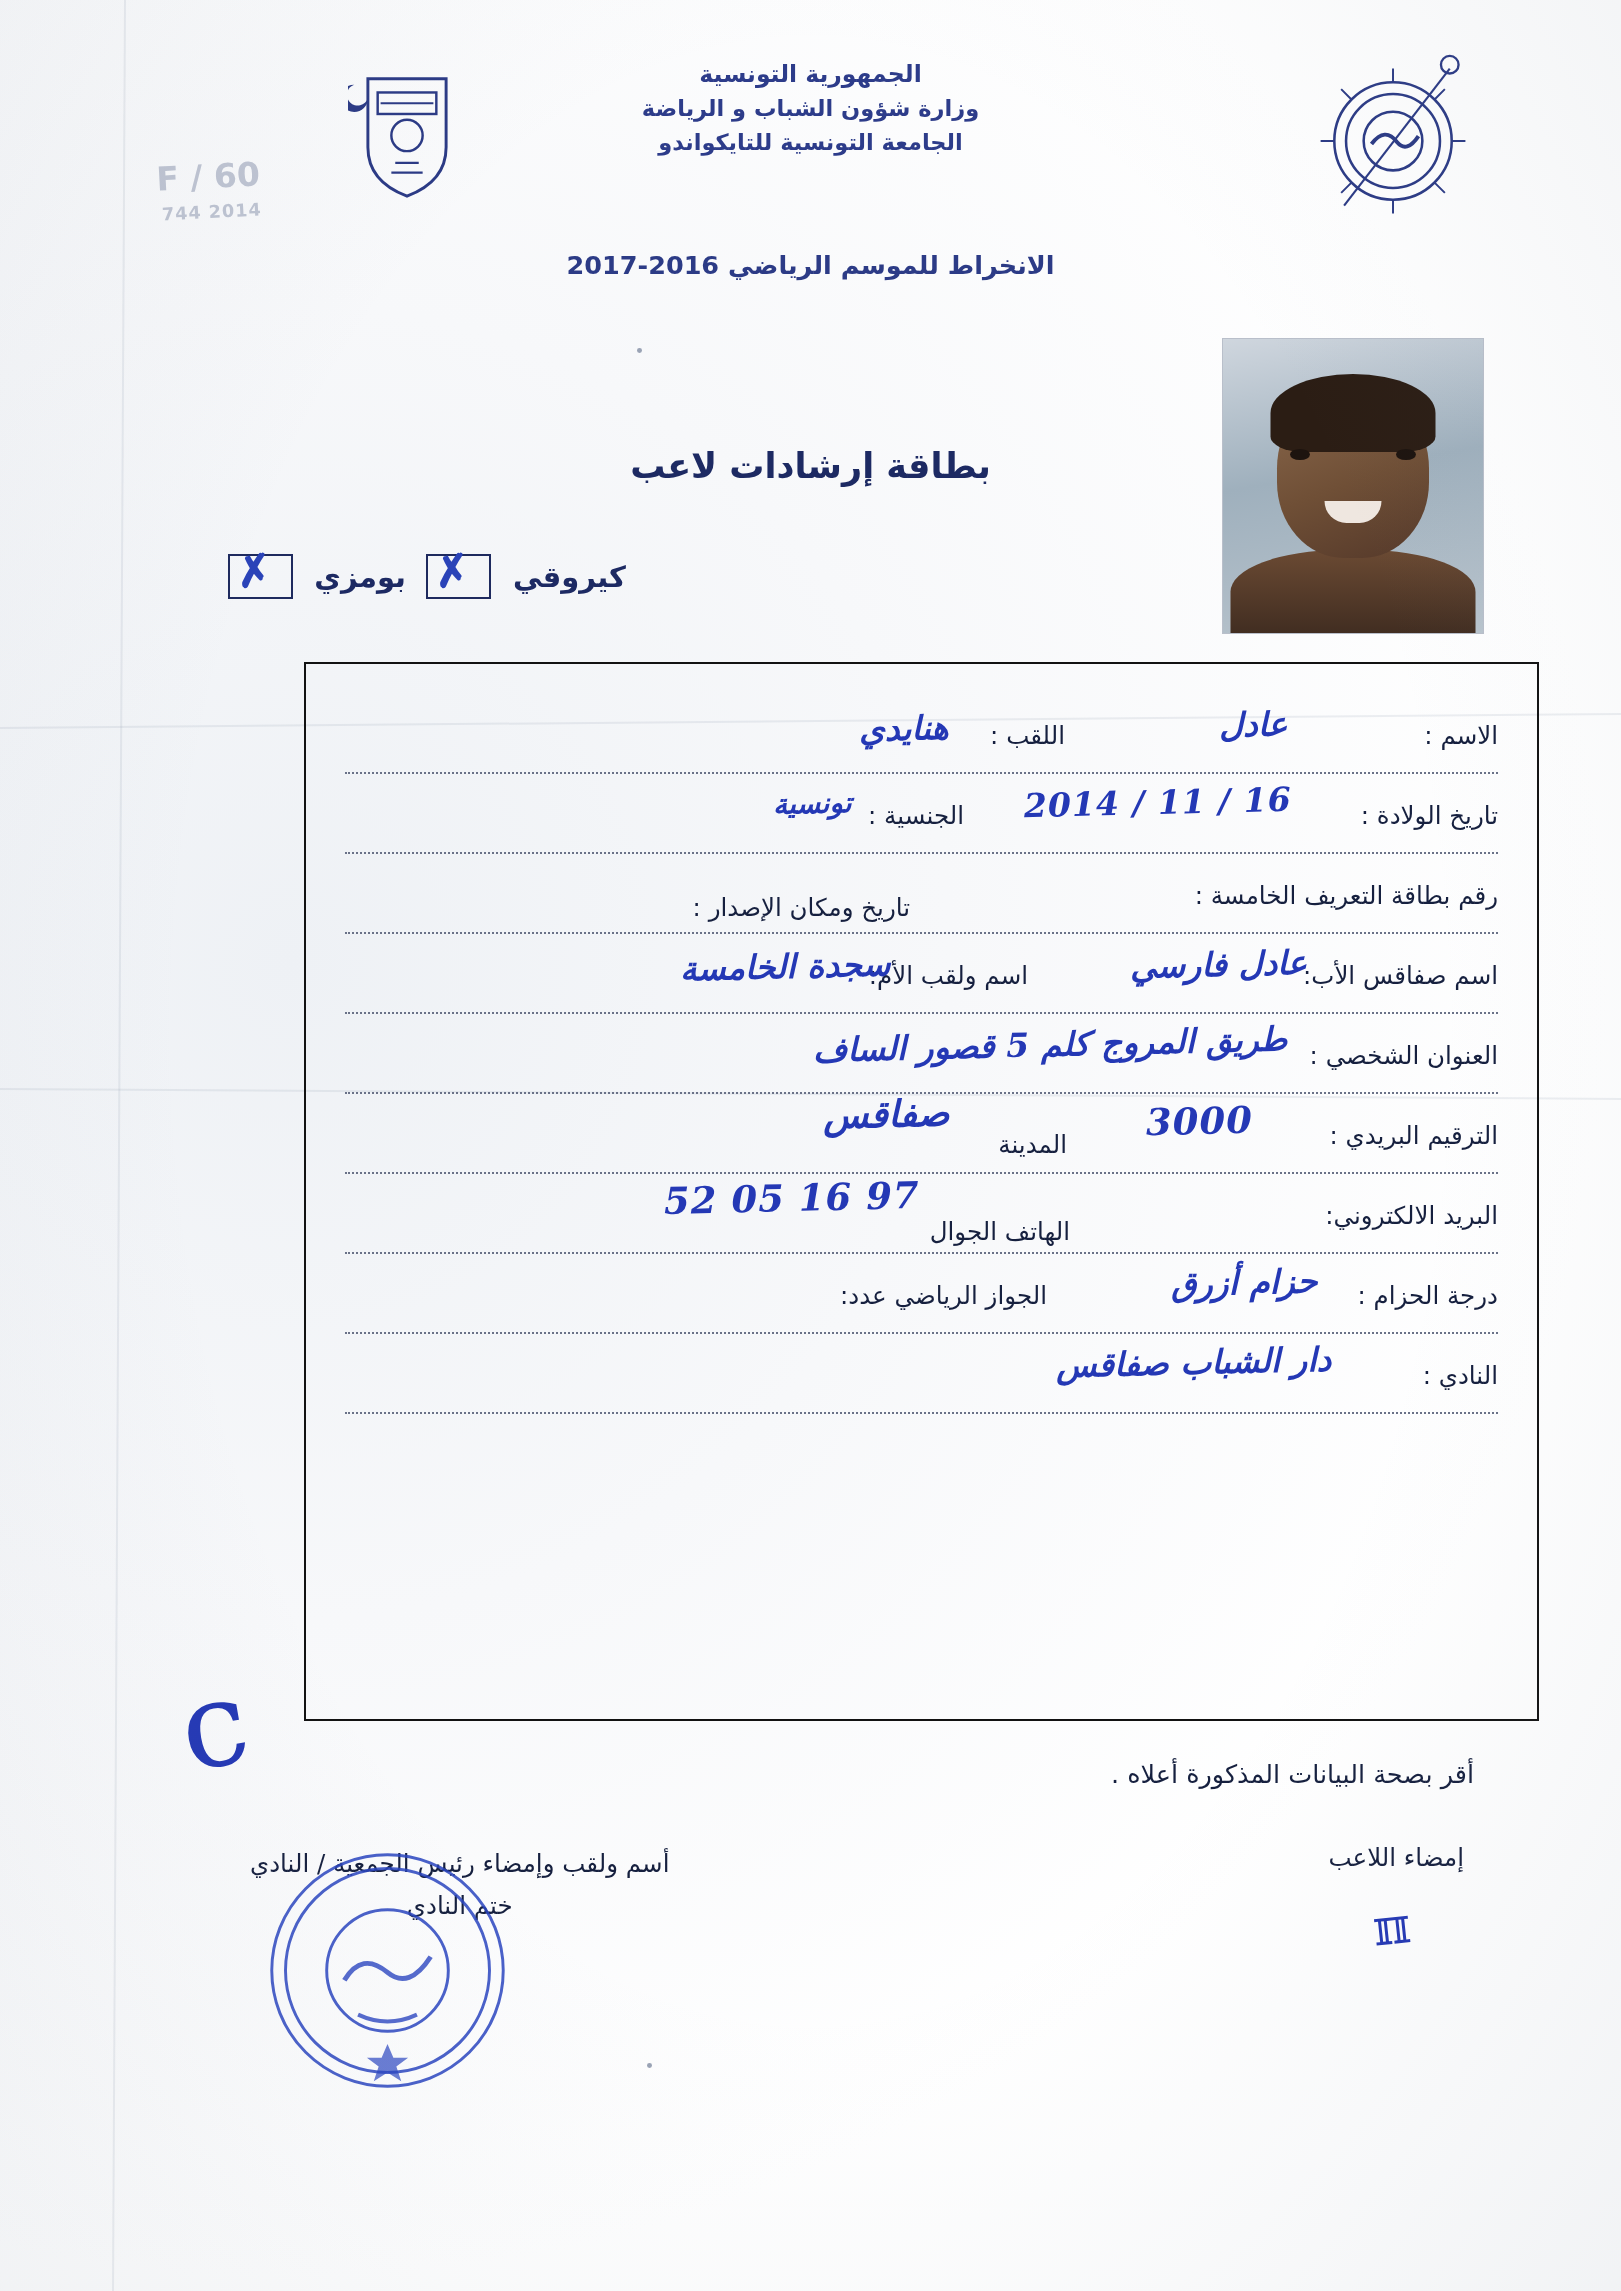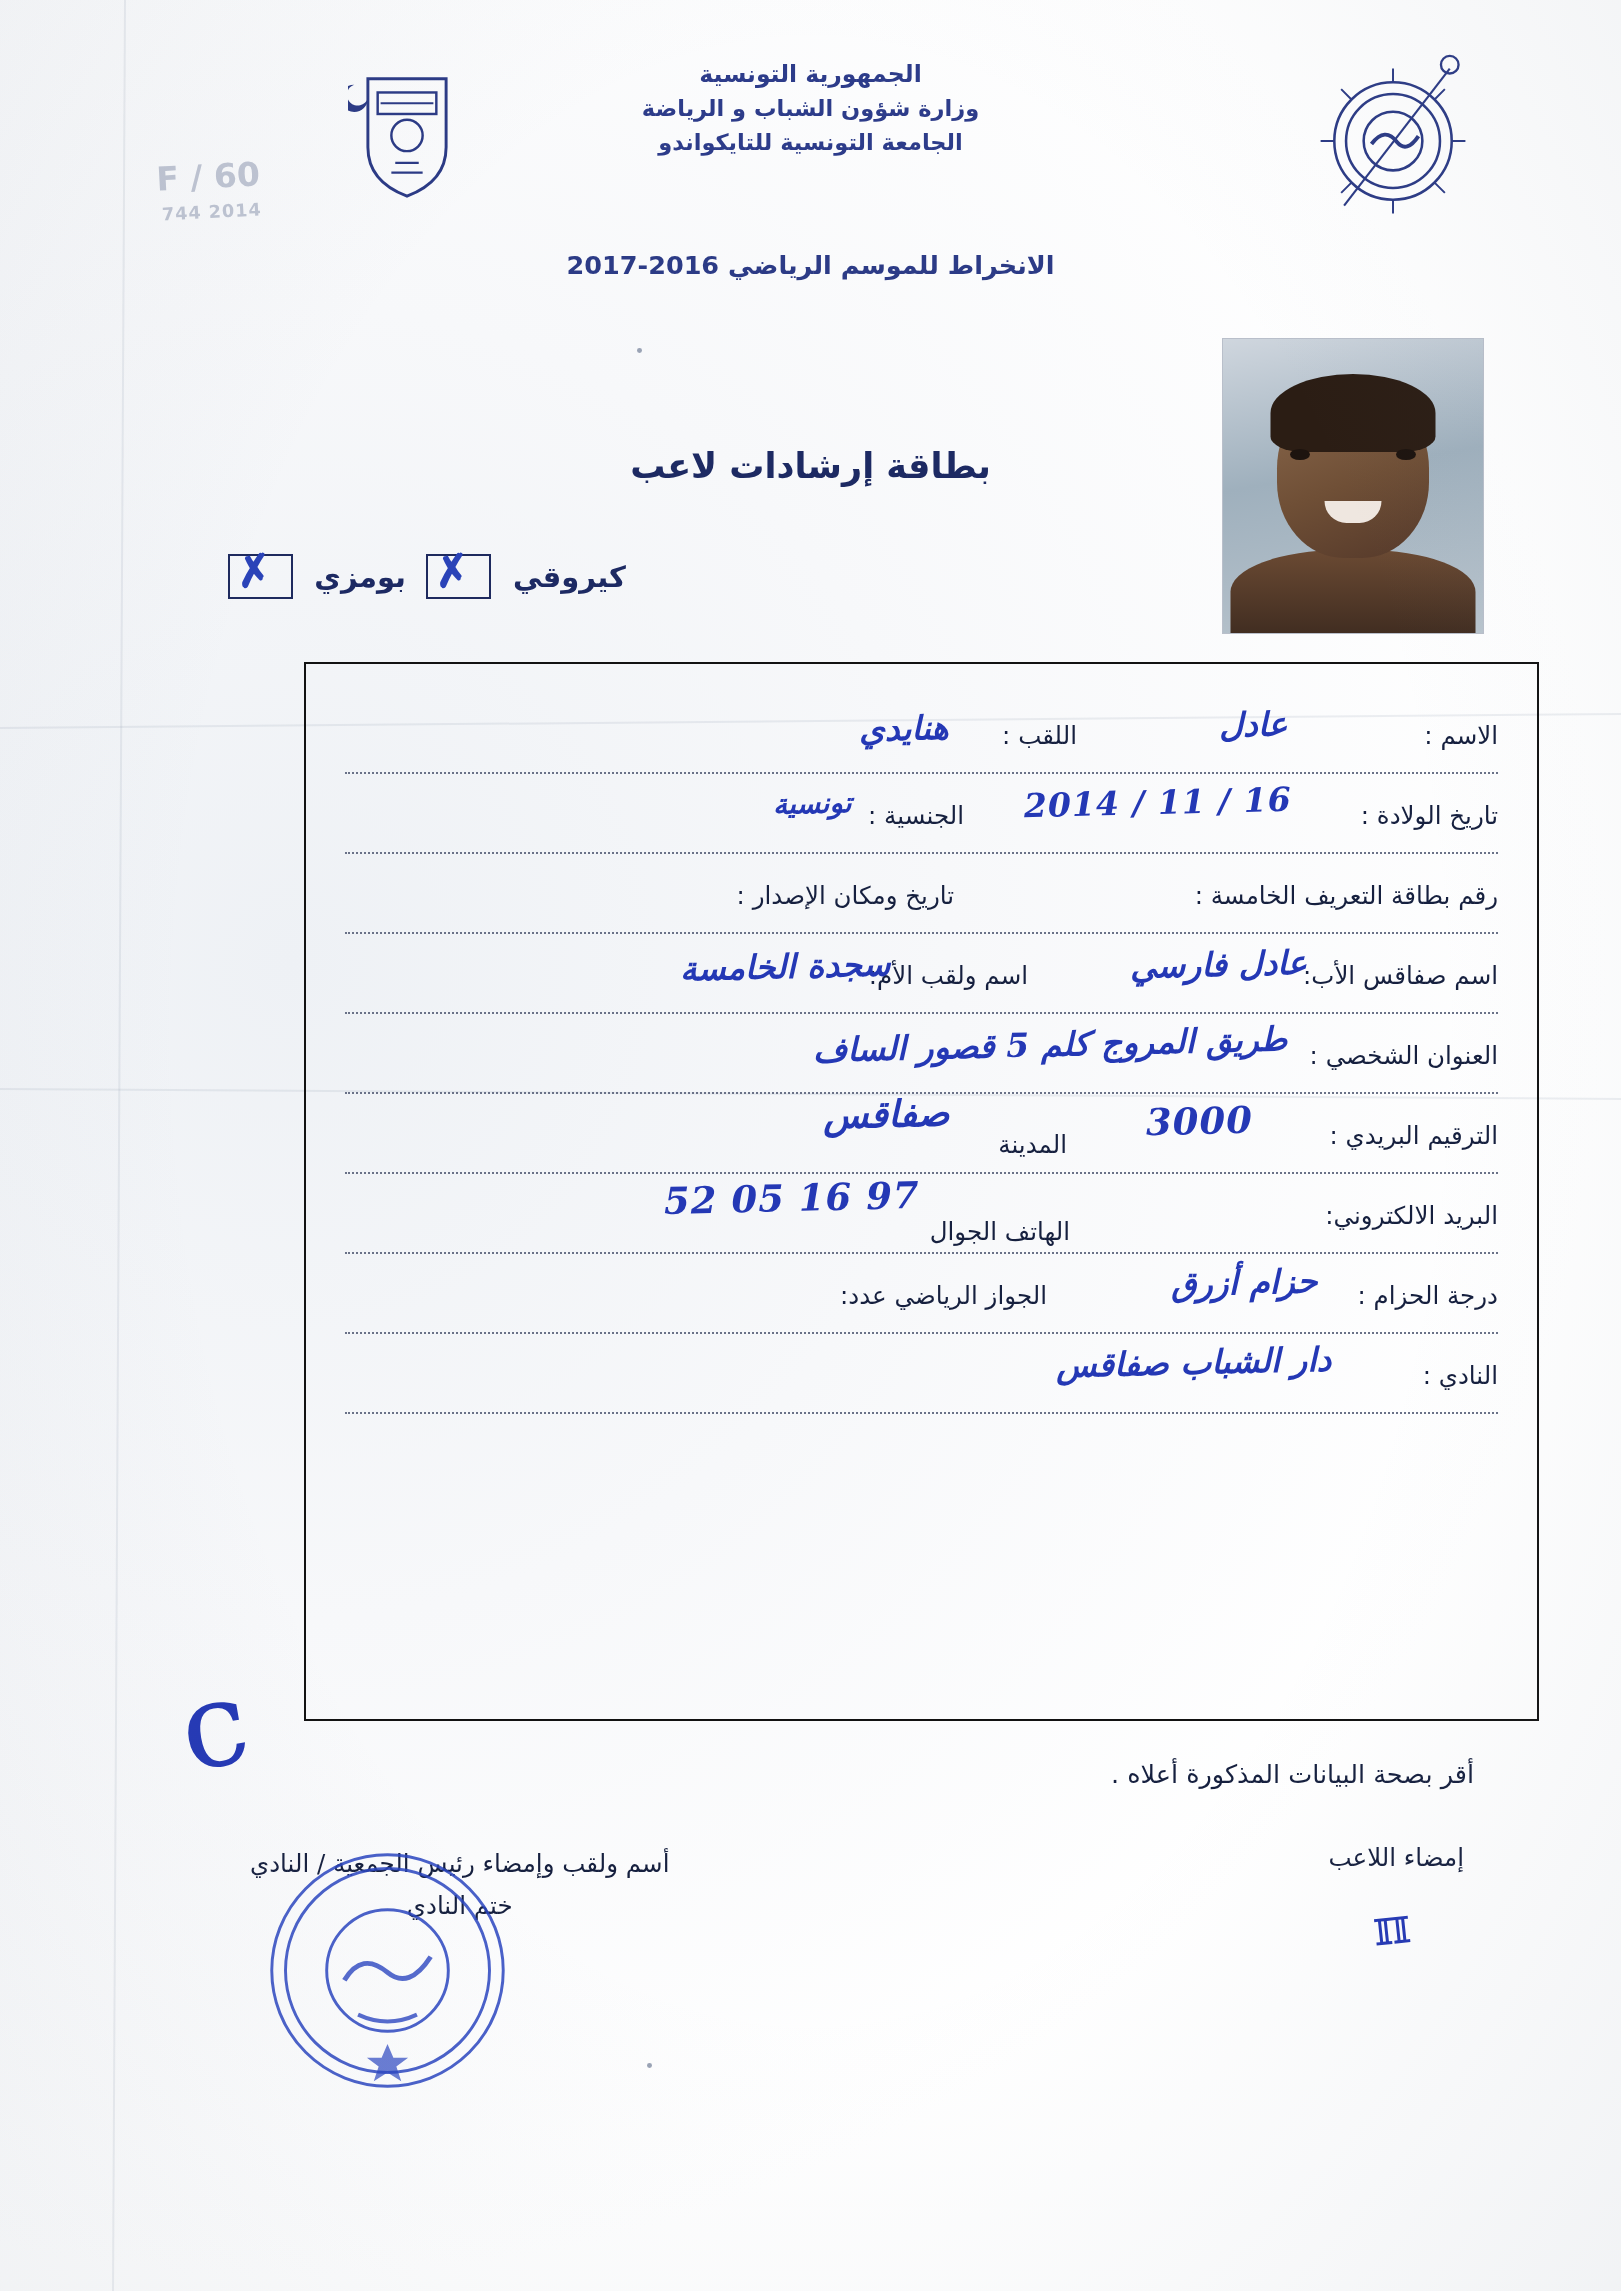--- a/index.html
+++ b/index.html
@@ -259,37 +259,37 @@
     </div>
   </div>
 
   <div class="box">
     <div class="rows">
 
       <div class="row">
         <span class="dots"></span>
         <span class="lbl">الاسم :</span>
         <span class="ink" style="right:211px; top:-15.7px;">عادل</span>
-        <span class="lbl" style="position:absolute; right:421px;">اللقب :</span>
+        <span class="lbl" style="position:absolute; right:433px;">اللقب :</span>
         <span class="ink" style="right:549px; top:-11.8px;">هنايدي</span>
       </div>
 
       <div class="row">
         <span class="dots"></span>
         <span class="lbl">تاريخ الولادة :</span>
         <span class="ink" style="right:206px; top:-17.6px;">16 / 11 / 2014</span>
         <span class="lbl" style="position:absolute; right:534px;margin-left:15px;">الجنسية :</span>
         <span class="ink small" style="right:647px; top:-13.7px;">تونسية</span>
       </div>
 
       <div class="row">
         <span class="dots"></span>
         <span class="lbl">رقم بطاقة التعريف الخامسة :</span>
         <span class="ink" style="right:382px; top:-13.7px;"></span>
-        <span class="lbl" style="position:absolute; right:544px;">تاريخ ومكان الإصدار :</span>
+        <span class="lbl" style="position:absolute; right:588px;margin-top:12px;">تاريخ ومكان الإصدار :</span>
         <span class="ink" style="right:814px; top:-13.7px;"></span>
       </div>
 
       <div class="row">
         <span class="dots"></span>
         <span class="lbl">اسم صفاقس الأب:</span>
         <span class="ink" style="right:191px; top:-15.7px;">عادل فارسي</span>
         <span class="lbl" style="position:absolute; right:470px;">اسم ولقب الأم:</span>
         <span class="ink" style="right:608px; top:-13.7px;">سجدة الخامسة</span>
       </div>

